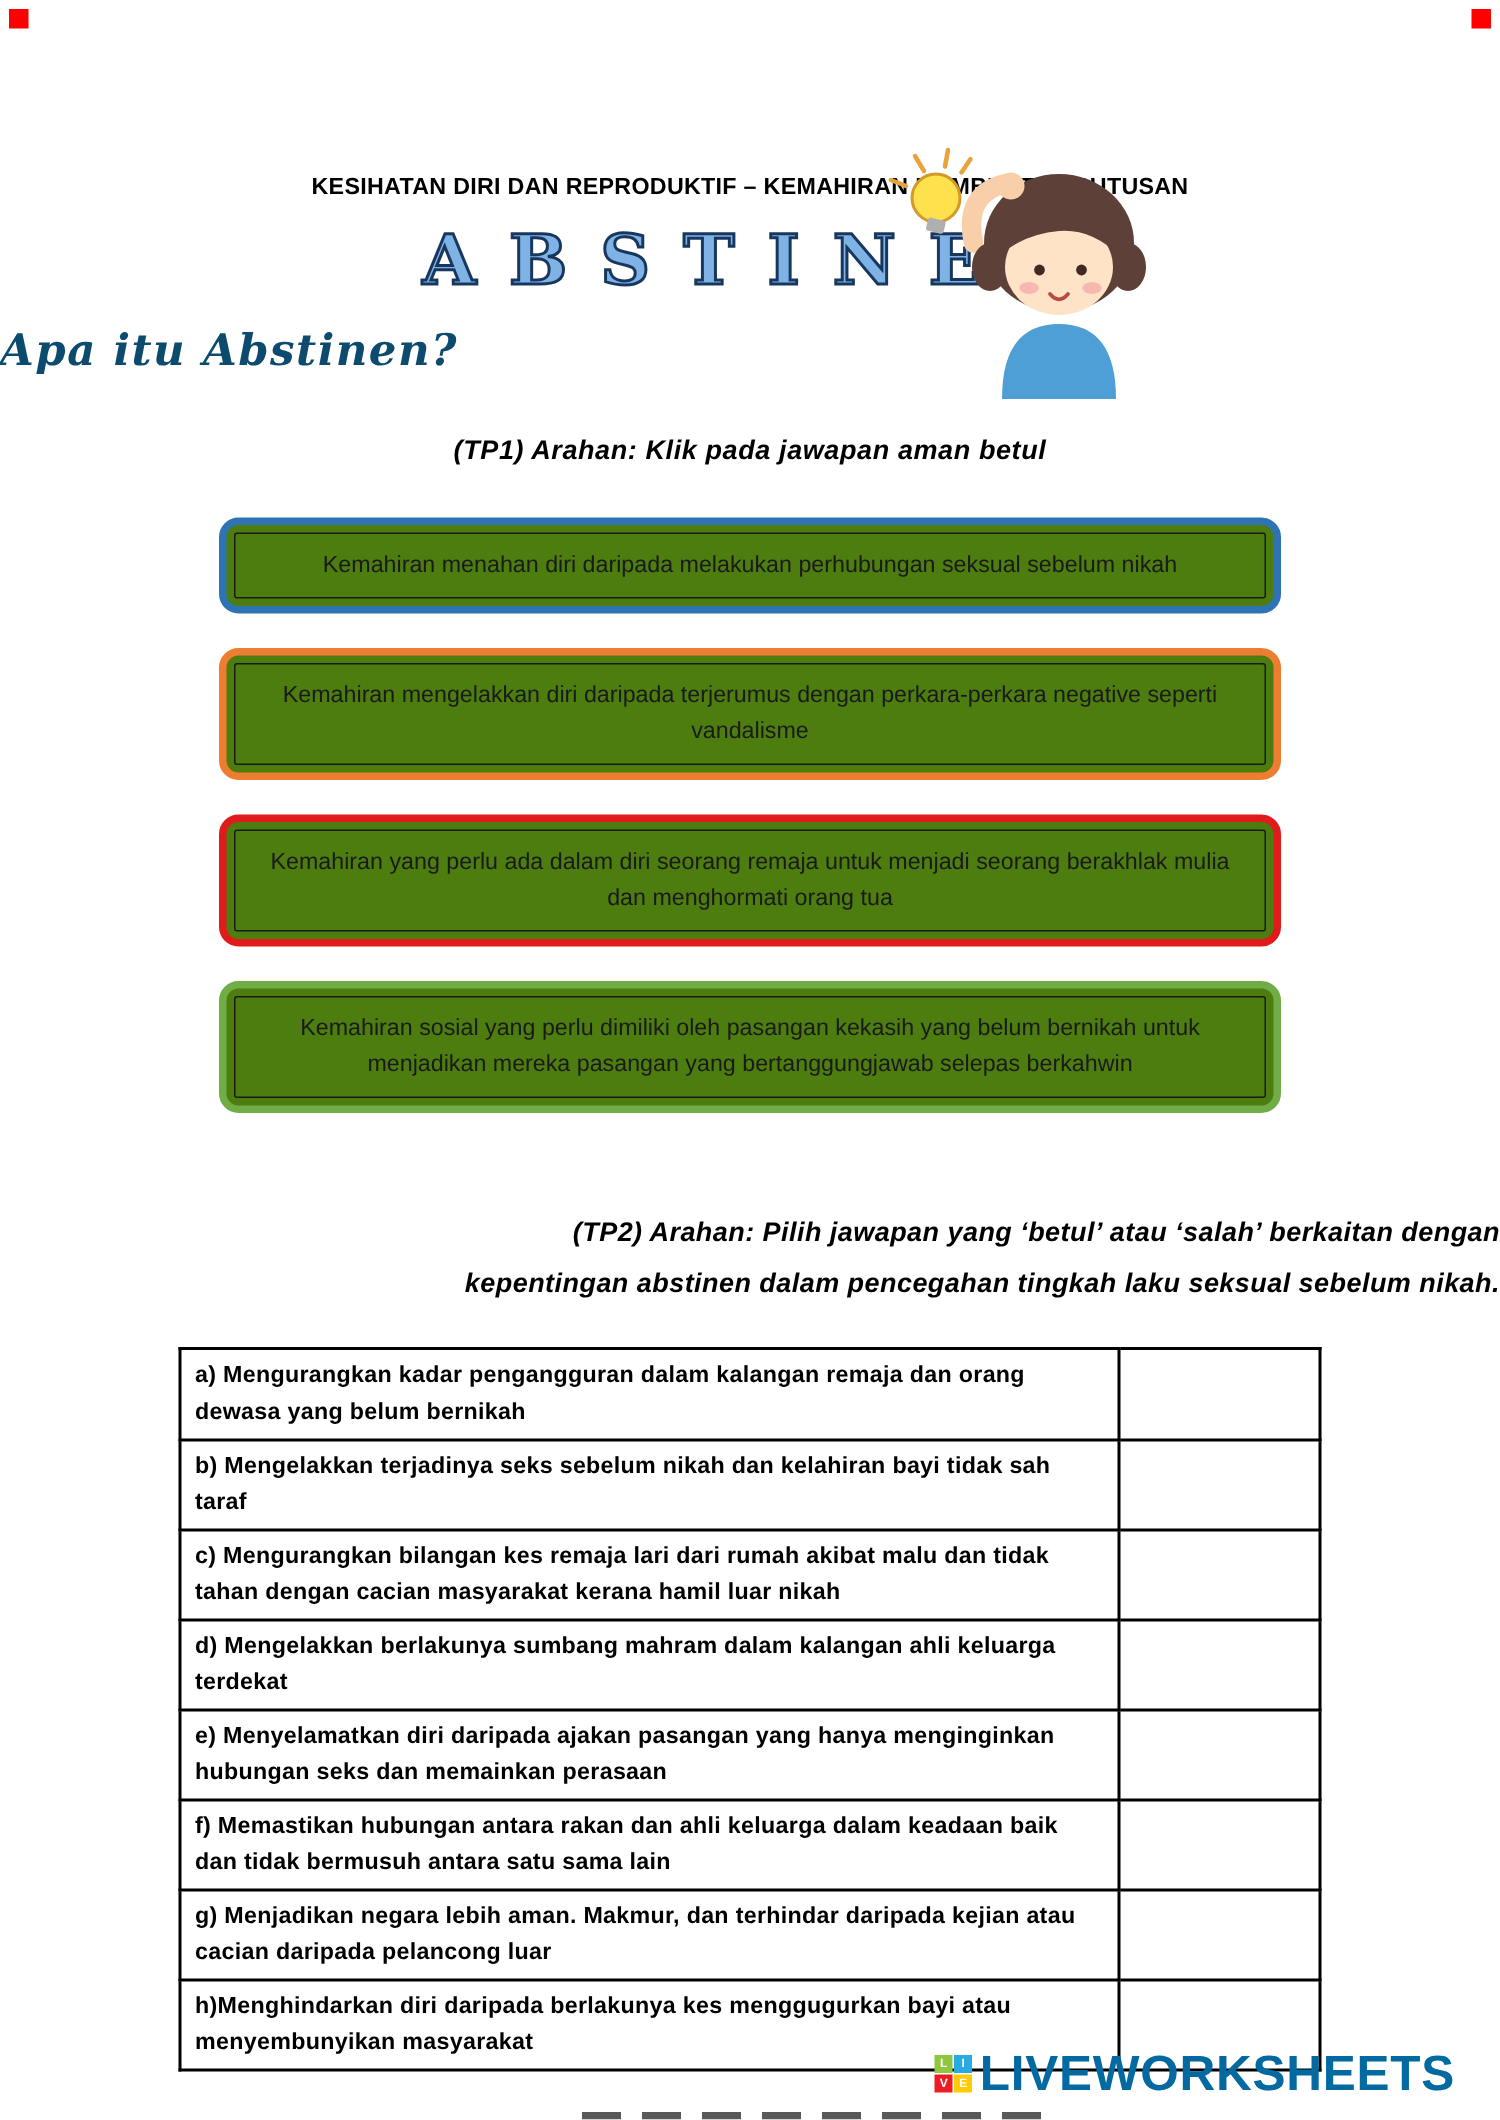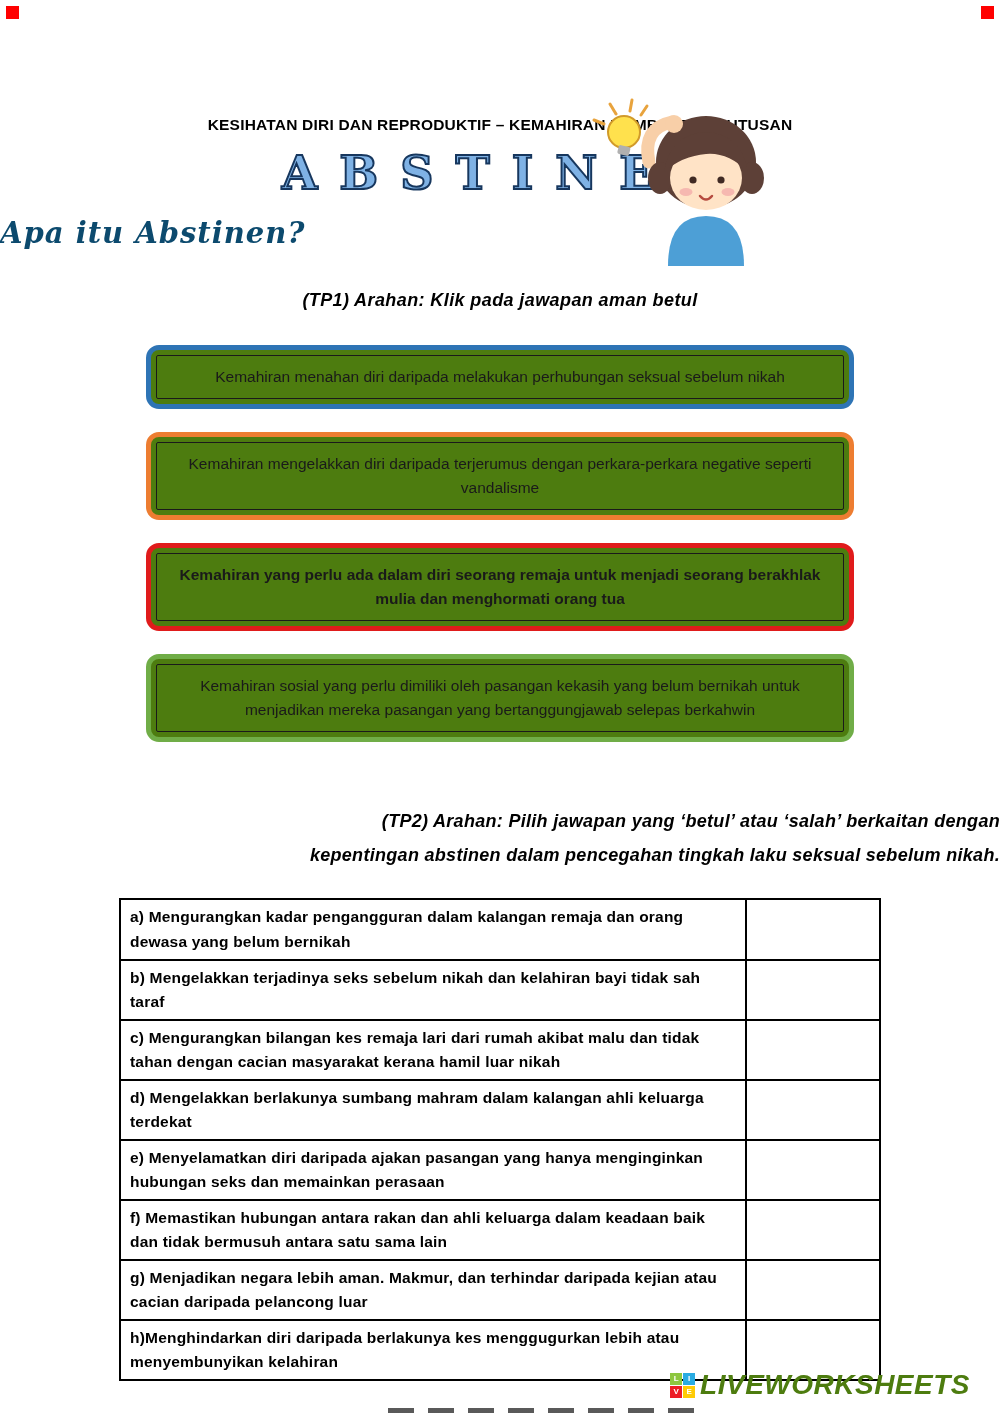--- a/index.html
+++ b/index.html
@@ -112,25 +112,24 @@
     grid-template-columns:12px 12px;
     grid-gap:1px;
   }
   .logo-sq {
     width:12px; height:12px;
     color:#fff; font-size:8px; font-weight:bold;
     display:flex; align-items:center; justify-content:center;
     font-family:"Liberation Sans", sans-serif;
   }
   .wordmark {
-    font-size:28px;
-    font-weight:bold;
-    color:#4d7c0f;
+    font-size:33px;
+    font-weight:bold;
+    color:#0369a1;
     letter-spacing:.5px;
-    font-style:italic;
   }
   .bottom-artifact {
     position:absolute;
     bottom:0; left:388px;
     width:310px; height:5px;
     background:repeating-linear-gradient(90deg, #3c3c3c 0 26px, transparent 26px 40px);
     opacity:.85;
   }
 </style>
 </head>
@@ -184,21 +183,21 @@
 
 <div class="tp1-instruction">(TP1) Arahan: Klik pada jawapan aman betul</div>
 
 <div class="options">
   <div class="opt" style="border-color: rgb(46, 116, 181);">
     <div class="opt-inner">Kemahiran menahan diri daripada melakukan perhubungan seksual sebelum nikah</div>
   </div>
   <div class="opt" style="border-color: rgb(237, 125, 49);">
     <div class="opt-inner">Kemahiran mengelakkan diri daripada terjerumus dengan perkara-perkara negative seperti vandalisme</div>
   </div>
-  <div class="opt" style="border-color: rgb(224, 27, 27); font-weight: bold;">
+  <div class="opt" style="border-color: rgb(224, 27, 27);">
     <div class="opt-inner">Kemahiran yang perlu ada dalam diri seorang remaja untuk menjadi seorang berakhlak mulia dan menghormati orang tua</div>
   </div>
   <div class="opt" style="border-color: rgb(112, 173, 71);">
     <div class="opt-inner">Kemahiran sosial yang perlu dimiliki oleh pasangan kekasih yang belum bernikah untuk menjadikan mereka pasangan yang bertanggungjawab selepas berkahwin</div>
   </div>
 </div>
 
 <div class="tp2-instruction">
   <div>(TP2) Arahan: Pilih jawapan yang ‘betul’ atau ‘salah’ berkaitan dengan</div>
   <div>kepentingan abstinen dalam pencegahan tingkah laku seksual sebelum nikah.</div>
@@ -228,21 +227,21 @@
       </tr>
       <tr>
         <td class="q-cell">f) Memastikan hubungan antara rakan dan ahli keluarga dalam keadaan baik dan tidak bermusuh antara satu sama lain</td>
         <td class="a-cell"></td>
       </tr>
       <tr>
         <td class="q-cell">g) Menjadikan negara lebih aman. Makmur, dan terhindar daripada kejian atau cacian daripada pelancong luar</td>
         <td class="a-cell"></td>
       </tr>
       <tr>
-        <td class="q-cell">h)Menghindarkan diri daripada berlakunya kes menggugurkan lebih atau menyembunyikan kelahiran</td>
+        <td class="q-cell">h)Menghindarkan diri daripada berlakunya kes menggugurkan bayi atau menyembunyikan masyarakat</td>
         <td class="a-cell"></td>
       </tr>
     </tbody>
 </table>
 
 <div class="footer">
   <span class="logo-grid">
       <span class="logo-sq" style="background: rgb(141, 198, 63);">L</span>
       <span class="logo-sq" style="background: rgb(41, 171, 226);">I</span>
       <span class="logo-sq" style="background: rgb(237, 28, 36);">V</span>

